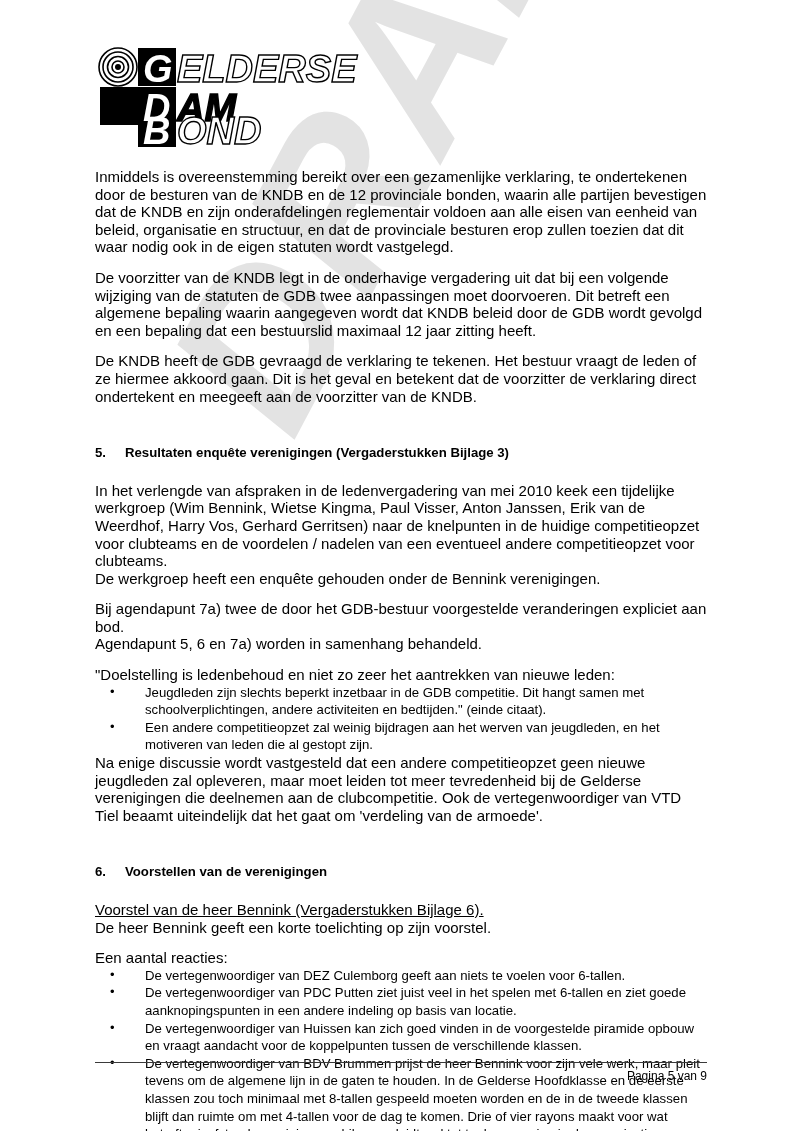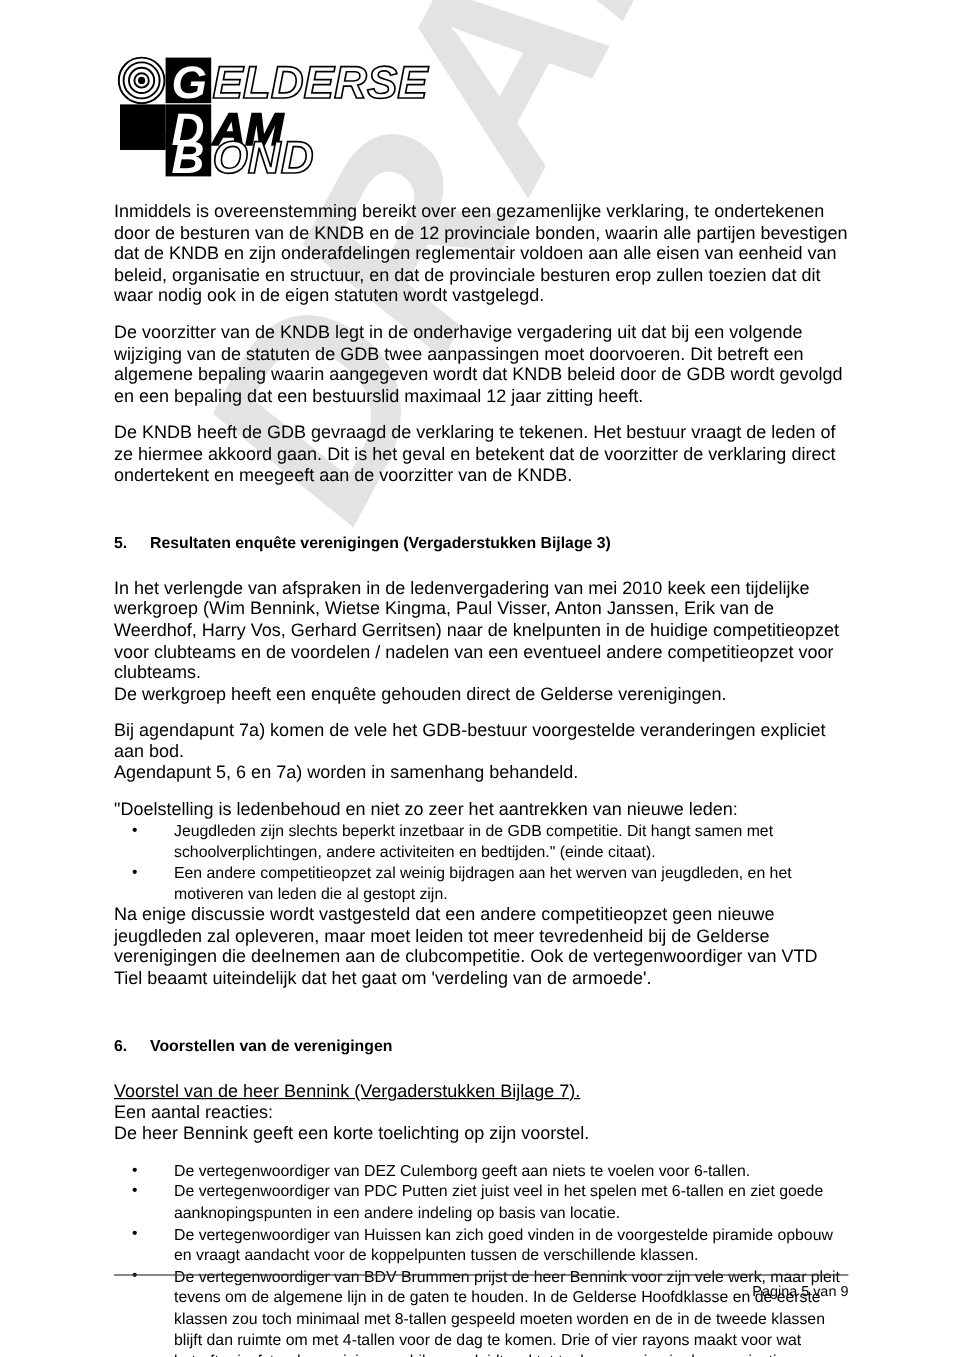--- a/index.html
+++ b/index.html
@@ -182,47 +182,47 @@
       <div class="spacer-lg"></div>
 
       <h2 class="section-heading">
         <span class="num">5.</span>
         <span class="ttl">Resultaten enquête verenigingen (Vergaderstukken Bijlage 3)</span>
       </h2>
 
       <div class="spacer-md"></div>
 
       <p class="para tight">In het verlengde van afspraken in de ledenvergadering van mei 2010 keek een tijdelijke werkgroep (Wim Bennink, Wietse Kingma, Paul Visser, Anton Janssen, Erik van de Weerdhof, Harry Vos, Gerhard Gerritsen) naar de knelpunten in de huidige competitieopzet voor clubteams en de voordelen / nadelen van een eventueel andere competitieopzet voor clubteams.</p>
-      <p class="para">De werkgroep heeft een enquête gehouden direct de Gelderse verenigingen.</p>
-
-      <p class="para tight">Bij agendapunt 7a) komen de vele het GDB-bestuur voorgestelde veranderingen expliciet aan bod.</p>
+      <p class="para">De werkgroep heeft een enquête gehouden onder de Bennink verenigingen.</p>
+
+      <p class="para tight">Bij agendapunt 7a) twee de door het GDB-bestuur voorgestelde veranderingen expliciet aan bod.</p>
       <p class="para">Agendapunt 5, 6 en 7a) worden in samenhang behandeld.</p>
 
       <p class="para tight">"Doelstelling is ledenbehoud en niet zo zeer het aantrekken van nieuwe leden:</p>
 
       <ul class="bullets">
         <li>Jeugdleden zijn slechts beperkt inzetbaar in de GDB competitie. Dit hangt samen met schoolverplichtingen, andere activiteiten en bedtijden." (einde citaat).</li>
         <li>Een andere competitieopzet zal weinig bijdragen aan het werven van jeugdleden, en het motiveren van leden die al gestopt zijn.</li>
       </ul>
 
       <p class="para">Na enige discussie wordt vastgesteld dat een andere competitieopzet geen nieuwe jeugdleden zal opleveren, maar moet leiden tot meer tevredenheid bij de Gelderse verenigingen die deelnemen aan de clubcompetitie. Ook de vertegenwoordiger van VTD Tiel beaamt uiteindelijk dat het gaat om 'verdeling van de armoede'.</p>
 
       <div class="spacer-lg"></div>
 
       <h2 class="section-heading">
         <span class="num">6.</span>
         <span class="ttl">Voorstellen van de verenigingen</span>
       </h2>
 
       <div class="spacer-md"></div>
 
-      <p class="para tight underlined">Voorstel van de heer Bennink (Vergaderstukken Bijlage 7).</p>
+      <p class="para tight underlined">Voorstel van de heer Bennink (Vergaderstukken Bijlage 6).</p>
+      <p class="para">De heer Bennink geeft een korte toelichting op zijn voorstel.</p>
+
       <p class="para tight">Een aantal reacties:</p>
-
-      <p class="para">De heer Bennink geeft een korte toelichting op zijn voorstel.</p>
 
       <ul class="bullets">
         <li>De vertegenwoordiger van DEZ Culemborg geeft aan niets te voelen voor 6-tallen.</li>
         <li>De vertegenwoordiger van PDC Putten ziet juist veel in het spelen met 6-tallen en ziet goede aanknopingspunten in een andere indeling op basis van locatie.</li>
         <li>De vertegenwoordiger van Huissen kan zich goed vinden in de voorgestelde piramide opbouw en vraagt aandacht voor de koppelpunten tussen de verschillende klassen.</li>
         <li>De vertegenwoordiger van BDV Brummen prijst de heer Bennink voor zijn vele werk, maar pleit tevens om de algemene lijn in de gaten te houden. In de Gelderse Hoofdklasse en de eerste klassen zou toch minimaal met 8-tallen gespeeld moeten worden en de in de tweede klassen blijft dan ruimte om met 4-tallen voor de dag te komen. Drie of vier rayons maakt voor wat betreft reisafstanden weinig verschil, maar leidt wel tot taakverzwaring in de organisatie.</li>
       </ul>
 
     </div>
 

